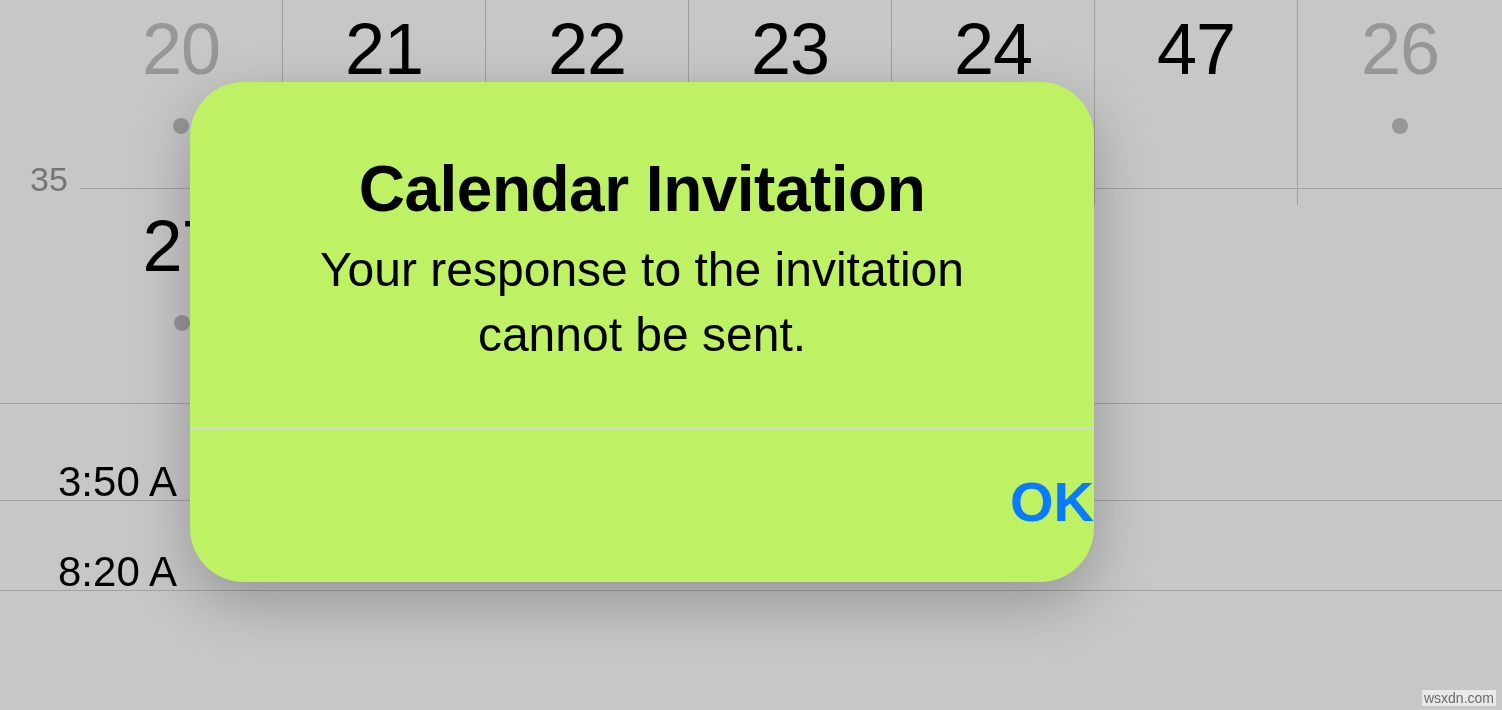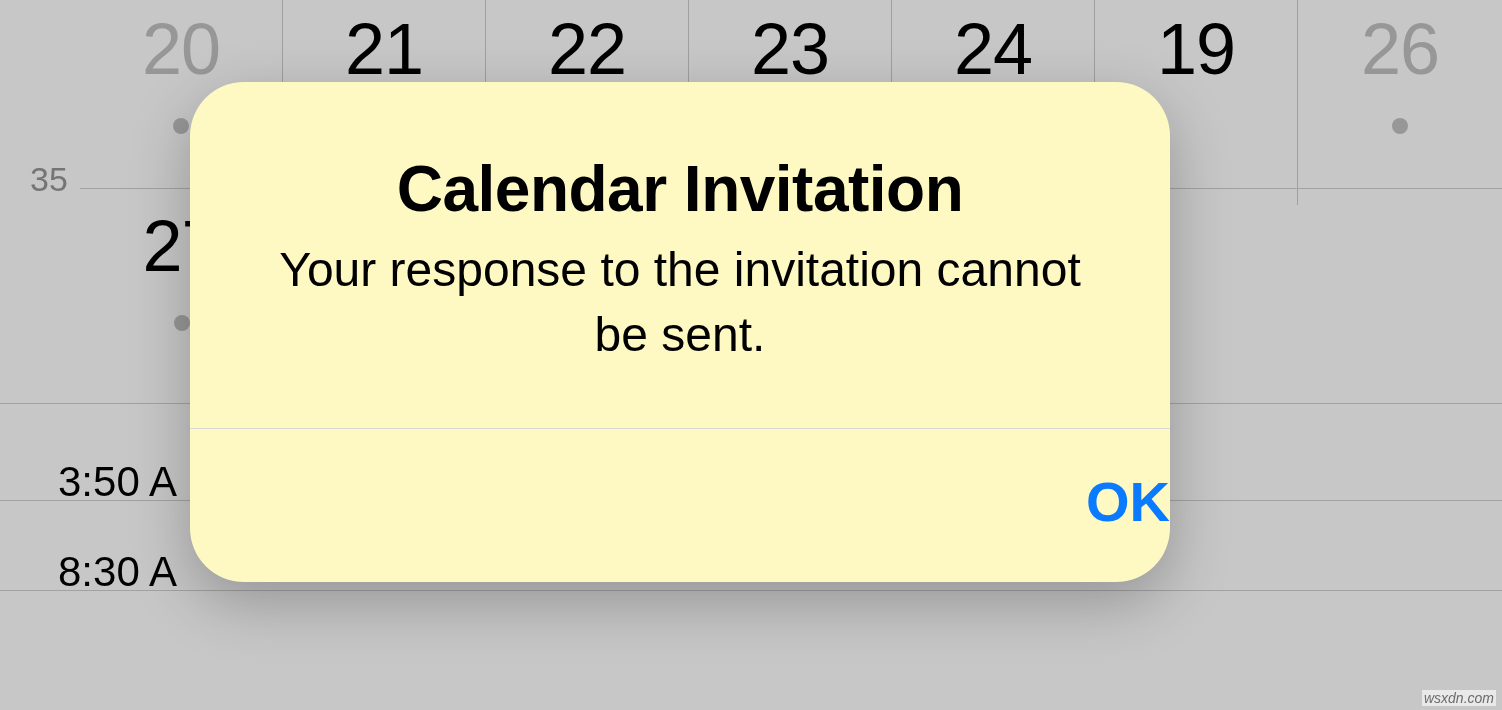--- a/index.html
+++ b/index.html
@@ -99,22 +99,22 @@
     position: absolute;
     inset: 0;
     background: rgba(0,0,0,0);
   }
 
   
   .alert {
     position: absolute;
     left: 190px;
     top: 82px;
-    width: 980px;
-    background: #fef9c3;
+    width: 904px;
+    background: #bef264;
     border-radius: 54px;
     box-shadow: 0 20px 60px rgba(0,0,0,0.25);
     overflow: hidden;
     display: flex;
     flex-direction: column;
   }
   .alert-body {
     padding: 70px 60px 60px 60px;
     text-align: center;
   }
@@ -148,21 +148,20 @@
 
   .watermark {
     position: absolute;
     right: 6px;
     bottom: 4px;
     font-size: 14px;
     color: #6b6b6b;
     font-family: Arial, sans-serif;
     background: rgba(255,255,255,0.6);
     padding: 0 2px;
-    font-style: italic;
   }
 </style>
 </head>
 <body>
 
 <div class="bg">
 
   <div class="day-header dim" style="left:80px;  width:203px;">
     <div class="num">20</div>
     <div class="dot"></div>
@@ -173,21 +172,21 @@
   <div class="day-header" style="left:486px; width:203px;">
     <div class="num">22</div>
   </div>
   <div class="day-header" style="left:689px; width:203px;">
     <div class="num">23</div>
   </div>
   <div class="day-header" style="left:892px; width:203px;">
     <div class="num">24</div>
   </div>
   <div class="day-header" style="left:1095px;width:203px;">
-    <div class="num">19</div>
+    <div class="num">47</div>
   </div>
   <div class="day-header dim" style="left:1298px;width:204px;border-right:none;">
     <div class="num">26</div>
     <div class="dot"></div>
   </div>
 
   <div class="week-label" style="top:160px;margin-left:8px;">35</div>
   <div class="hline" style="top:188px;"></div>
 
   <div class="second-row-day" style="left:80px; top:205px; width:203px;">
@@ -196,21 +195,21 @@
   </div>
 
   <div class="hline full" style="top:403px;"></div>
 
   <div class="time-row" style="top:418px; height:80px;">
     <span class="time-label">3:50 A</span>
   </div>
   <div class="hline full" style="top:500px;"></div>
 
   <div class="time-row" style="top:508px; height:80px;">
-    <span class="time-label">8:30 A</span>
+    <span class="time-label">8:20 A</span>
   </div>
   <div class="hline full" style="top:590px;"></div>
 
 </div>
 
 <div class="dim-overlay"></div>
 
 <div class="alert">
   <div class="alert-body">
     <div class="alert-title">Calendar Invitation</div>

